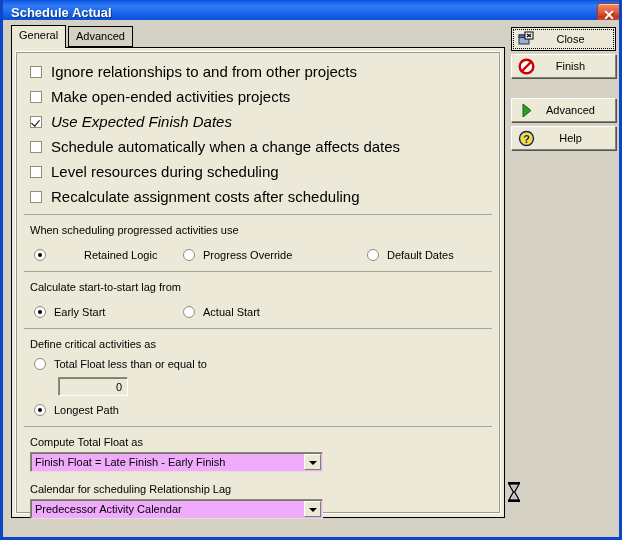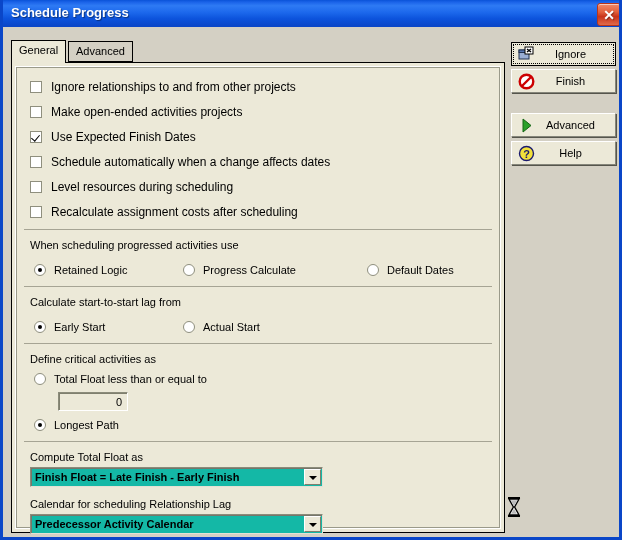--- a/index.html
+++ b/index.html
@@ -73,21 +73,21 @@
     font-size: 14px;
     font-weight: bold;
     line-height: 1;
     text-shadow: 1px 1px 1px rgba(0,0,0,0.35);
   }
 
   
   #client {
     position: absolute;
     left: 0;
-    top: 35px;
+    top: 20px;
     width: 616px;
     height: 384px;
     background: #d4d0c4;
   }
 
   
   #tabstrip {
     position: absolute;
     left: 8px;
     top: 5px;
@@ -188,21 +188,21 @@
     top: 1px;
     width: 4px;
     height: 7px;
     border: solid #000000;
     border-width: 0 1.6px 1.6px 0;
     transform: rotate(40deg);
   }
   .cblabel {
     margin-left: 9px;
     font-family: "Liberation Sans", sans-serif;
-    font-size: 12px;
+    font-size: 15px;
     color: #000000;
     white-space: nowrap;
   }
 
   
   .rbrow {
     position: absolute;
     height: 15px;
     display: flex;
     align-items: center;
@@ -254,27 +254,26 @@
     padding: 3px 5px 0 0;
     cursor: text;
   }
 
   
   .combo {
     position: absolute;
     width: 293px;
     height: 20px;
     box-sizing: border-box;
-    background: #14b8a6;
+    background: #f0abfc;
     border: 1px solid #8b8b7a;
     border-right-color: #e4e1d4;
     border-bottom-color: #e4e1d4;
     box-shadow: inset 1px 1px 0 #76766a;
     cursor: pointer;
-    font-weight: bold;
   }
   .combo .cval {
     position: absolute;
     left: 4px;
     top: 3px;
     font-family: "Liberation Sans", sans-serif;
     font-size: 11px;
     color: #000000;
     white-space: nowrap;
   }
@@ -356,21 +355,21 @@
     width: 16px;
     height: 22px;
   }
 </style>
 </head>
 <body>
 
 <div id="window">
 
   <div id="titlebar">
-    <div id="title-text">Schedule Progress</div>
+    <div id="title-text">Schedule Actual</div>
     <div id="close-btn">
       <div class="x">✕</div>
     </div>
   </div>
 
   <div id="client">
 
     <div id="tabstrip">
       <div class="tab active">
         <span>General</span>
@@ -384,47 +383,47 @@
       <div id="panel-inner">
 
         <div class="cbrow" style="top:12px;">
           <span class="cbox"></span>
           <span class="cblabel">Ignore relationships to and from other projects</span>
         </div>
         <div class="cbrow" style="top:37px;">
           <span class="cbox"></span>
           <span class="cblabel">Make open-ended activities projects</span>
         </div>
-        <div class="cbrow" style="top:62px;">
+        <div class="cbrow" style="top:62px;font-style:italic;">
           <span class="cbox checked"></span>
           <span class="cblabel">Use Expected Finish Dates</span>
         </div>
         <div class="cbrow" style="top:87px;">
           <span class="cbox"></span>
           <span class="cblabel">Schedule automatically when a change affects dates</span>
         </div>
         <div class="cbrow" style="top:112px;">
           <span class="cbox"></span>
           <span class="cblabel">Level resources during scheduling</span>
         </div>
         <div class="cbrow" style="top:137px;">
           <span class="cbox"></span>
           <span class="cblabel">Recalculate assignment costs after scheduling</span>
         </div>
 
         <div class="group-sep" style="top:162px;"></div>
 
         <div class="grp-label" style="left:14px; top:172px;">When scheduling progressed activities use</div>
-        <div class="rbrow" style="left:18px; top:195px;">
+        <div class="rbrow" style="left:18px; top:195px;gap:30px;">
           <span class="radio sel"></span>
           <span class="rblabel">Retained Logic</span>
         </div>
         <div class="rbrow" style="left:167px; top:195px;">
           <span class="radio"></span>
-          <span class="rblabel">Progress Calculate</span>
+          <span class="rblabel">Progress Override</span>
         </div>
         <div class="rbrow" style="left:351px; top:195px;">
           <span class="radio"></span>
           <span class="rblabel">Default Dates</span>
         </div>
 
         <div class="group-sep" style="top:219px;"></div>
 
         <div class="grp-label" style="left:14px; top:229px;">Calculate start-to-start lag from</div>
         <div class="rbrow" style="left:18px; top:252px;">
@@ -470,21 +469,21 @@
 
       <div class="wbtn focus" style="top:5px;">
         <span class="bicon">
           <svg width="17" height="17" viewBox="0 0 17 17">
             <rect x="1" y="4" width="10" height="9" fill="#9aaed4" stroke="#20304f" stroke-width="1"></rect>
             <rect x="1" y="4" width="10" height="2.5" fill="#5878b4" stroke="#20304f" stroke-width="1"></rect>
             <rect x="7" y="1" width="8" height="7" fill="#ffffff" stroke="#000000" stroke-width="1"></rect>
             <path d="M9 3 L13 6 M13 3 L9 6" stroke="#000000" stroke-width="1.4"></path>
           </svg>
         </span>
-        <span class="btext">Ignore</span>
+        <span class="btext">Close</span>
       </div>
 
       <div class="wbtn" style="top:32px;">
         <span class="bicon">
           <svg width="17" height="17" viewBox="0 0 17 17">
             <circle cx="8.5" cy="8.5" r="6.8" fill="#ffffff" stroke="#cc0000" stroke-width="2.4"></circle>
             <line x1="4" y1="13" x2="13" y2="4" stroke="#cc0000" stroke-width="2.4"></line>
           </svg>
         </span>
         <span class="btext">Finish</span>

